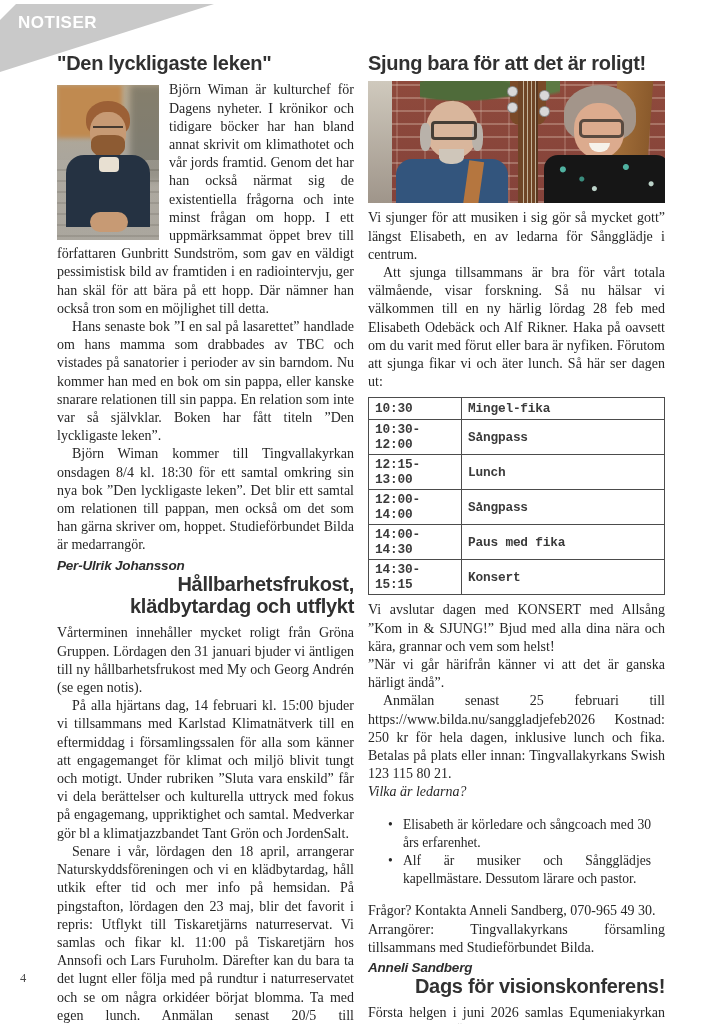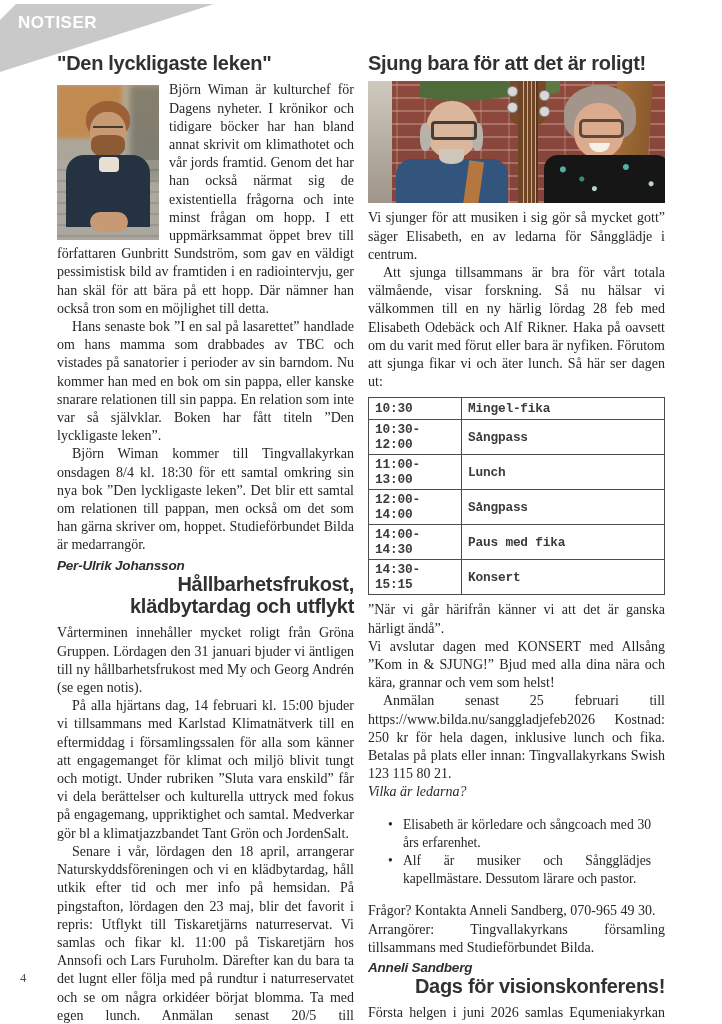--- a/index.html
+++ b/index.html
@@ -165,54 +165,54 @@
           <div class="ps-tuner3"></div>
           <div class="ps-tuner4"></div>
           <div class="ps-woman-hair"></div>
           <div class="ps-woman-face"></div>
           <div class="ps-woman-glasses"></div>
           <div class="ps-woman-smile"></div>
           <div class="ps-woman-body"></div>
           <div class="ps-floral"></div>
         </div>
 
-        <p class="body">Vi sjunger för att musiken i sig gör så mycket gott” säger Elisabeth, en av ledarna för Sångglädje i centrum.</p>
+        <p class="body">Vi sjunger för att musiken i sig gör så mycket gott” längst Elisabeth, en av ledarna för Sångglädje i centrum.</p>
         <p class="body indent">Att sjunga tillsammans är bra för vårt totala välmående, visar forskning. Så nu hälsar vi välkommen till en ny härlig lördag 28 feb med Elisabeth Odebäck och Alf Rikner. Haka på oavsett om du varit med förut eller bara är nyfiken. Förutom att sjunga fikar vi och äter lunch. Så här ser dagen ut:</p>
 
         <table class="schedule">
           <tbody>
             <tr>
               <td class="time">10:30</td>
               <td>Mingel-fika</td>
             </tr>
             <tr>
               <td class="time">10:30-12:00</td>
               <td>Sångpass</td>
             </tr>
             <tr>
-              <td class="time">11:00-13:00</td>
+              <td class="time">12:15-13:00</td>
               <td>Lunch</td>
             </tr>
             <tr>
               <td class="time">12:00-14:00</td>
               <td>Sångpass</td>
             </tr>
             <tr>
               <td class="time">14:00-14:30</td>
               <td>Paus med fika</td>
             </tr>
             <tr>
               <td class="time">14:30-15:15</td>
               <td>Konsert</td>
             </tr>
           </tbody>
         </table>
 
+        <p class="body">Vi avslutar dagen med KONSERT med Allsång ”Kom in &amp; SJUNG!” Bjud med alla dina nära och kära, grannar och vem som helst!</p>
         <p class="body">”När vi går härifrån känner vi att det är ganska härligt ändå”.</p>
-        <p class="body">Vi avslutar dagen med KONSERT med Allsång ”Kom in &amp; SJUNG!” Bjud med alla dina nära och kära, grannar och vem som helst!</p>
         <p class="body indent">Anmälan senast 25 februari till https://www.bilda.nu/sanggladjefeb2026 Kostnad: 250 kr för hela dagen, inklusive lunch och fika. Betalas på plats eller innan: Tingvallakyrkans Swish 123 115 80 21.</p>
         <p class="body italic">Vilka är ledarna?</p>
         <ul class="leaders">
           <li>Elisabeth är körledare och sångcoach med 30 års erfarenhet.</li>
           <li>Alf är musiker och Sångglädjes kapellmästare. Dessutom lärare och pastor.</li>
         </ul>
         <p class="body">Frågor? Kontakta Anneli Sandberg, 070-965 49 30.</p>
         <p class="body">Arrangörer: Tingvallakyrkans församling tillsammans med Studieförbundet Bilda.</p>
         <p class="signature">Anneli Sandberg</p>
       </section>

